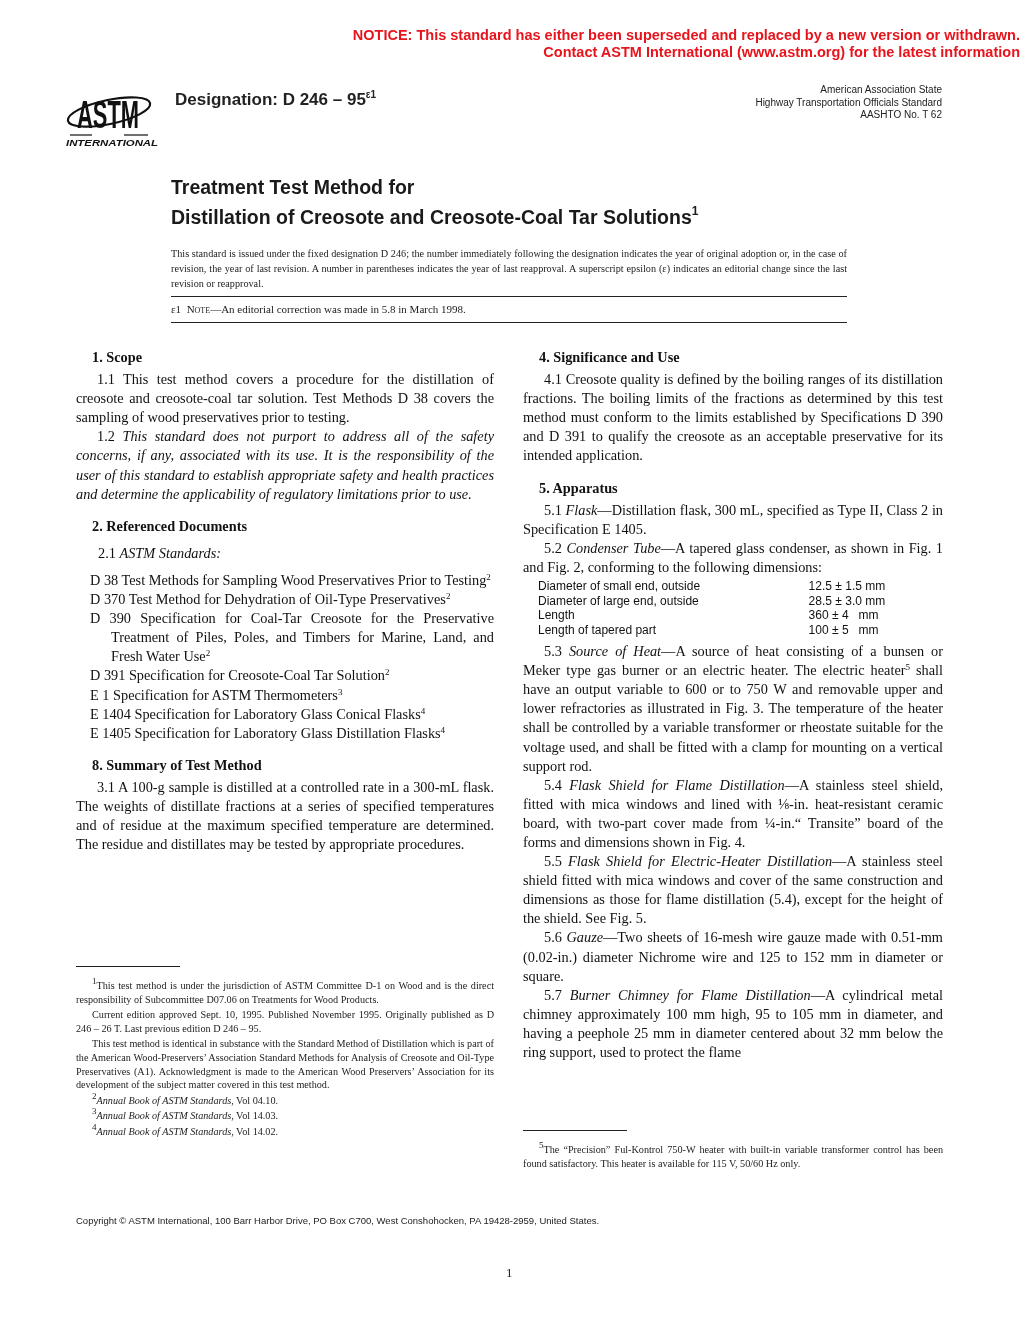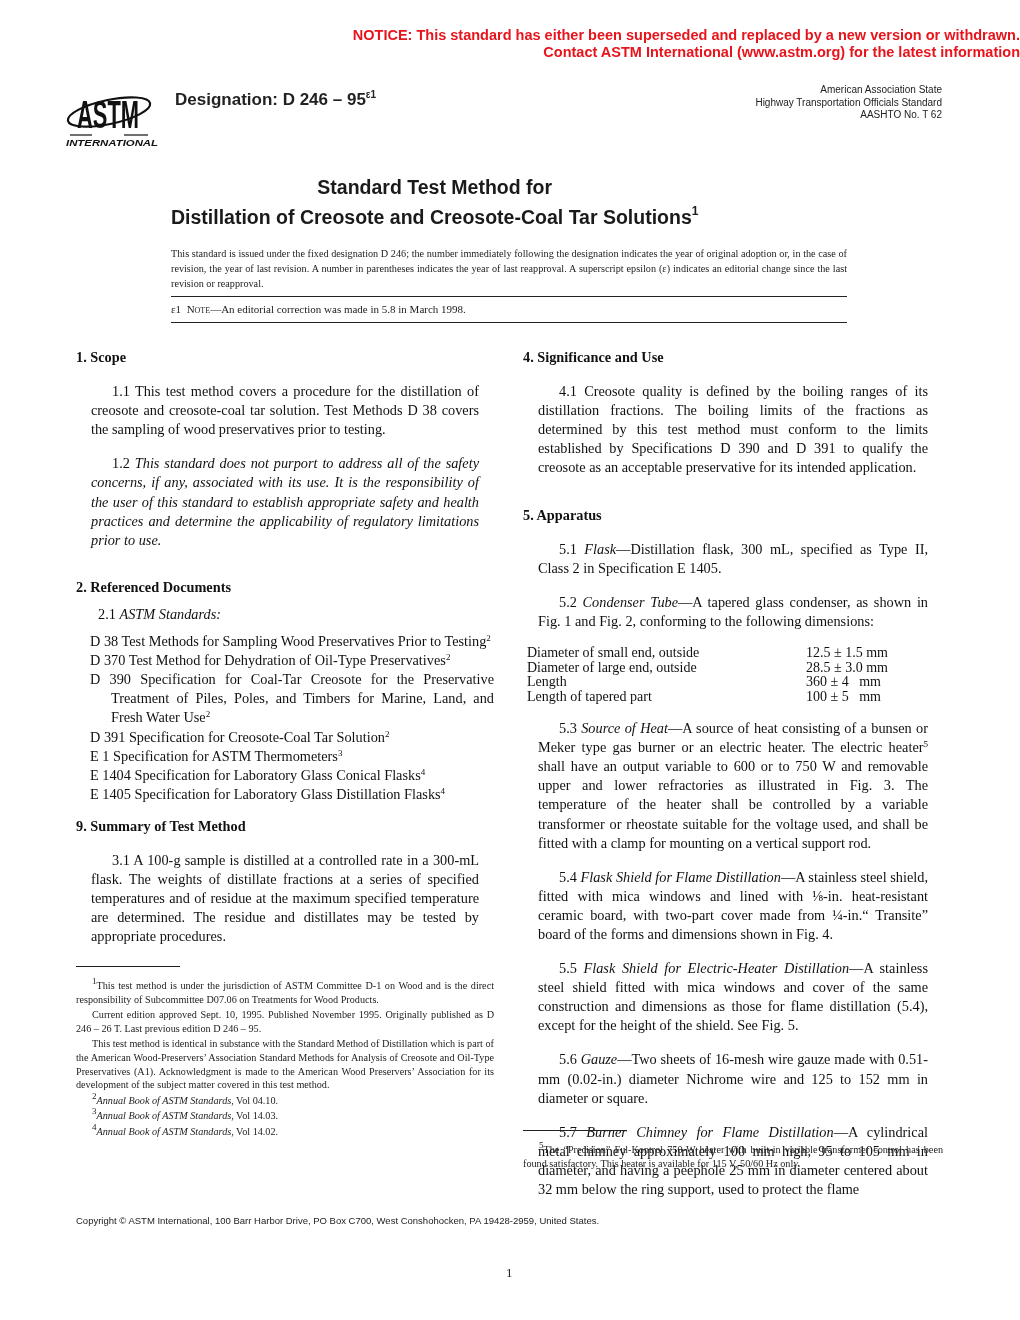--- a/index.html
+++ b/index.html
@@ -1,17 +1,17 @@
 <!DOCTYPE html>
 <html><head>
 <meta charset="utf-8">
 <style>
   html, body { margin: 0; padding: 0; background: #ffffff; }
   body { width: 1020px; height: 1320px; position: relative; overflow: hidden; color: #111; }
-  .sans { font-family: "Liberation Sans", "DejaVu Sans", sans-serif; text-align: center; }
+  .sans { font-family: "Liberation Sans", "DejaVu Sans", sans-serif; }
   .serif { font-family: "Liberation Serif", "DejaVu Serif", serif; }
   .abs { position: absolute; }
 
   #notice { left: 0; width: 1020px; top: 27px; text-align: right; color: #e8141c; font-weight: bold; font-size: 14.5px; line-height: 17px; }
 
   #logo { left: 62px; top: 78px; width: 100px; height: 70px; }
   #designation { left: 175px; top: 89px; font-size: 17px; font-weight: bold; color: #222; }
   #designation sup { font-size: 10px; vertical-align: 7px; }
   #aashto { right: 78px; top: 84px; text-align: right; font-size: 10px; line-height: 12.5px; color: #222; }
 
@@ -21,29 +21,29 @@
   #title sup { font-size: 12px; vertical-align: 9px; }
 
   #issued { left: 171px; top: 246px; width: 676px; font-size: 10.2px; line-height: 15px; text-align: justify; color: #222; }
   .rule { left: 171px; width: 676px; height: 1px; background: #222; }
   #editnote { left: 171px; top: 303px; font-size: 11px; color: #222; }
   #editnote .sc { font-variant: small-caps; }
 
   .col { font-size: 14.3px; line-height: 19.1px; text-align: justify; color: #111; }
   #colL { left: 76px; top: 348px; width: 418px; }
   #colR { left: 523px; top: 348px; width: 420px; }
-  .h { font-weight: bold; font-size: 14.3px; margin: 0 0 3px 0; }
-  .p { text-indent: 21px; margin: 15px; }
+  .h { font-weight: bold; font-size: 14.3px; margin: 0 0 3px 16px; }
+  .p { text-indent: 21px; margin: 0; }
   .gap { height: 13px; }
   .ref { padding-left: 35px; text-indent: -21px; margin: 0; }
   .ref-head { padding-left: 14px; margin: 8px; }
   sup.fn { font-size: 9px; vertical-align: 5px; line-height: 0; }
   .it { font-style: italic; }
 
-  table.dims { font-family: Liberation Serif, serif; font-size: 14px; line-height: 14.5px; border-collapse: collapse; margin: 2px 0 5px 4px; }
+  table.dims { font-family: Liberation Sans, sans-serif; font-size: 12px; line-height: 14.5px; border-collapse: collapse; margin: 2px 0 5px 15px; }
   table.dims td { padding: 0; }
   table.dims td.v { padding-left: 0; width: 140px; }
 
   .fnrule { width: 104px; height: 1px; background: #222; }
   .footnotes { font-size: 10.2px; line-height: 13.6px; text-align: justify; color: #222; }
   #fnL { left: 76px; top: 966px; width: 418px; }
   #fnR { left: 523px; top: 1130px; width: 420px; }
   .fnp { text-indent: 16px; margin: 0 0 2px 0; }
 
   #copyright { left: 76px; top: 1215px; font-size: 9.5px; color: #222; }
@@ -71,21 +71,21 @@
   <span>Designation: D 246 – 95</span><sup>ε1</sup>
 </div>
 
 <div id="aashto" class="abs sans">
   <div>American Association State</div>
   <div>Highway Transportation Officials Standard</div>
   <div>AASHTO No. T 62</div>
 </div>
 
 <div id="title" class="abs sans">
-  <div class="t1">Standard Test Method for</div>
+  <div class="t1">Treatment Test Method for</div>
   <div class="t2"><span>Distillation of Creosote and Creosote-Coal Tar Solutions</span><sup>1</sup></div>
 </div>
 
 <div id="issued" class="abs serif">This standard is issued under the fixed designation D 246; the number immediately following the designation indicates the year of original adoption or, in the case of revision, the year of last revision. A number in parentheses indicates the year of last reapproval. A superscript epsilon (ε) indicates an editorial change since the last revision or reapproval.</div>
 <div class="abs rule" style="top:296px"></div>
 <div id="editnote" class="abs serif">
   <span>ε1</span>&nbsp; <span class="sc">Note</span><span>—An editorial correction was made in 5.8 in March 1998.</span>
 </div>
 <div class="abs rule" style="top:322px"></div>
 
@@ -99,21 +99,21 @@
   <p class="ref-head"><span>2.1 </span><span class="it">ASTM Standards:</span></p>
   <p class="ref"><span>D 38 Test Methods for Sampling Wood Preservatives Prior to Testing</span><sup class="fn">2</sup></p>
   <p class="ref"><span>D 370 Test Method for Dehydration of Oil-Type Preservatives</span><sup class="fn">2</sup></p>
   <p class="ref"><span>D 390 Specification for Coal-Tar Creosote for the Preservative Treatment of Piles, Poles, and Timbers for Marine, Land, and Fresh Water Use</span><sup class="fn">2</sup></p>
   <p class="ref"><span>D 391 Specification for Creosote-Coal Tar Solution</span><sup class="fn">2</sup></p>
   <p class="ref"><span>E 1 Specification for ASTM Thermometers</span><sup class="fn">3</sup></p>
   <p class="ref"><span>E 1404 Specification for Laboratory Glass Conical Flasks</span><sup class="fn">4</sup></p>
   <p class="ref"><span>E 1405 Specification for Laboratory Glass Distillation Flasks</span><sup class="fn">4</sup></p>
   <div class="gap"></div>
 
-  <div class="h">9. Summary of Test Method</div>
+  <div class="h">8. Summary of Test Method</div>
   <p class="p">3.1 A 100-g sample is distilled at a controlled rate in a 300-mL flask. The weights of distillate fractions at a series of specified temperatures and of residue at the maximum specified temperature are determined. The residue and distillates may be tested by appropriate procedures.</p>
 </div>
 
 <div id="fnL" class="abs serif footnotes">
   <div class="fnrule"></div>
   <div style="height:12px"></div>
   <p class="fnp"><sup class="fn">1</sup><span>This test method is under the jurisdiction of ASTM Committee D-1 on Wood and is the direct responsibility of Subcommittee D07.06 on Treatments for Wood Products.</span></p>
   <p class="fnp">Current edition approved Sept. 10, 1995. Published November 1995. Originally published as D 246 – 26 T. Last previous edition D 246 – 95.</p>
   <p class="fnp">This test method is identical in substance with the Standard Method of Distillation which is part of the American Wood-Preservers’ Association Standard Methods for Analysis of Creosote and Oil-Type Preservatives (A1). Acknowledgment is made to the American Wood Preservers’ Association for its development of the subject matter covered in this test method.</p>
   <p class="fnp"><sup class="fn">2</sup><span class="it">Annual Book of ASTM Standards</span><span>, Vol 04.10.</span></p>

